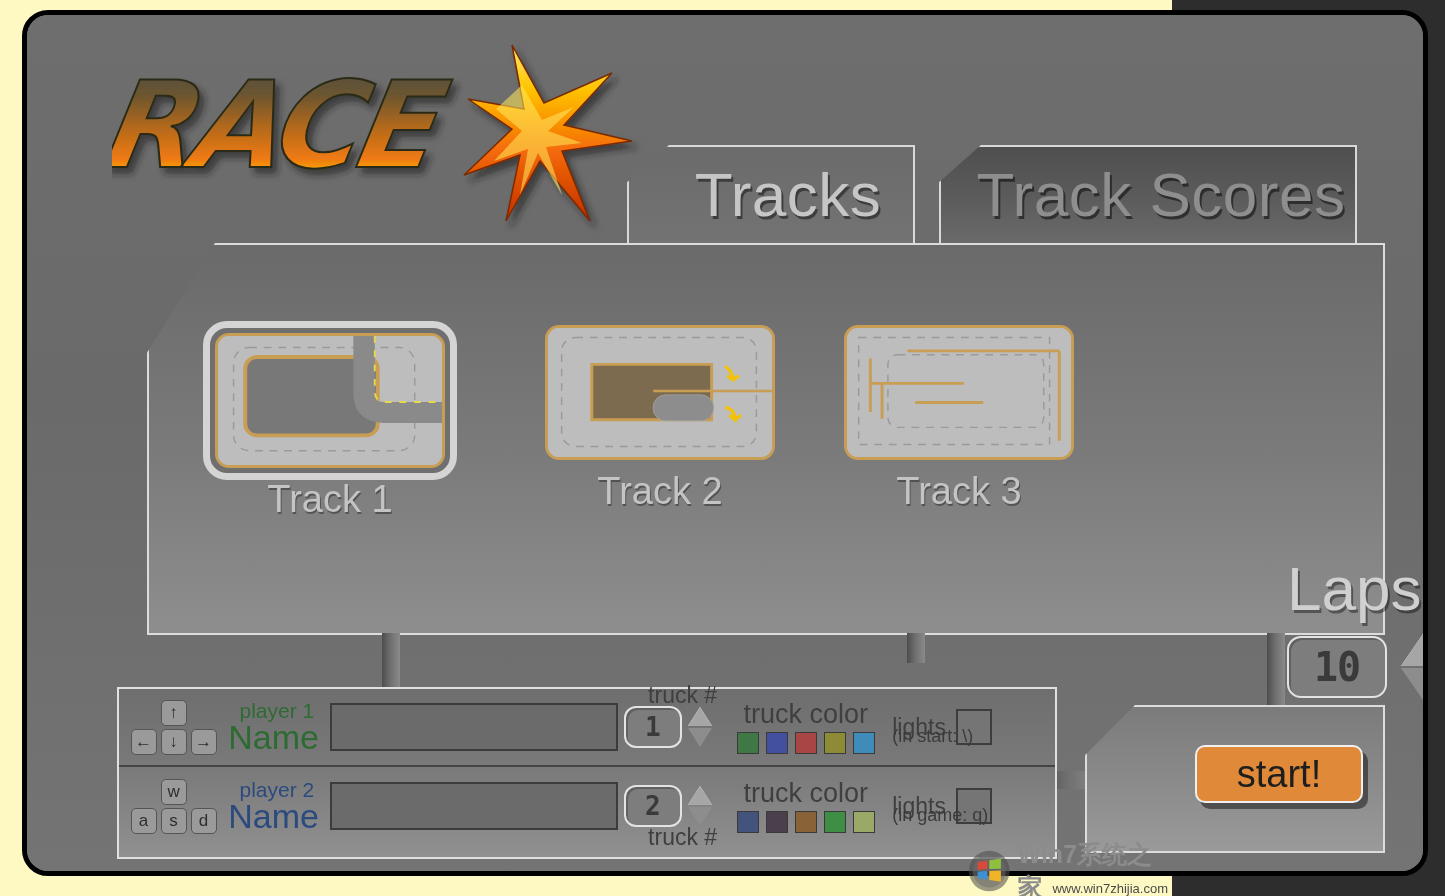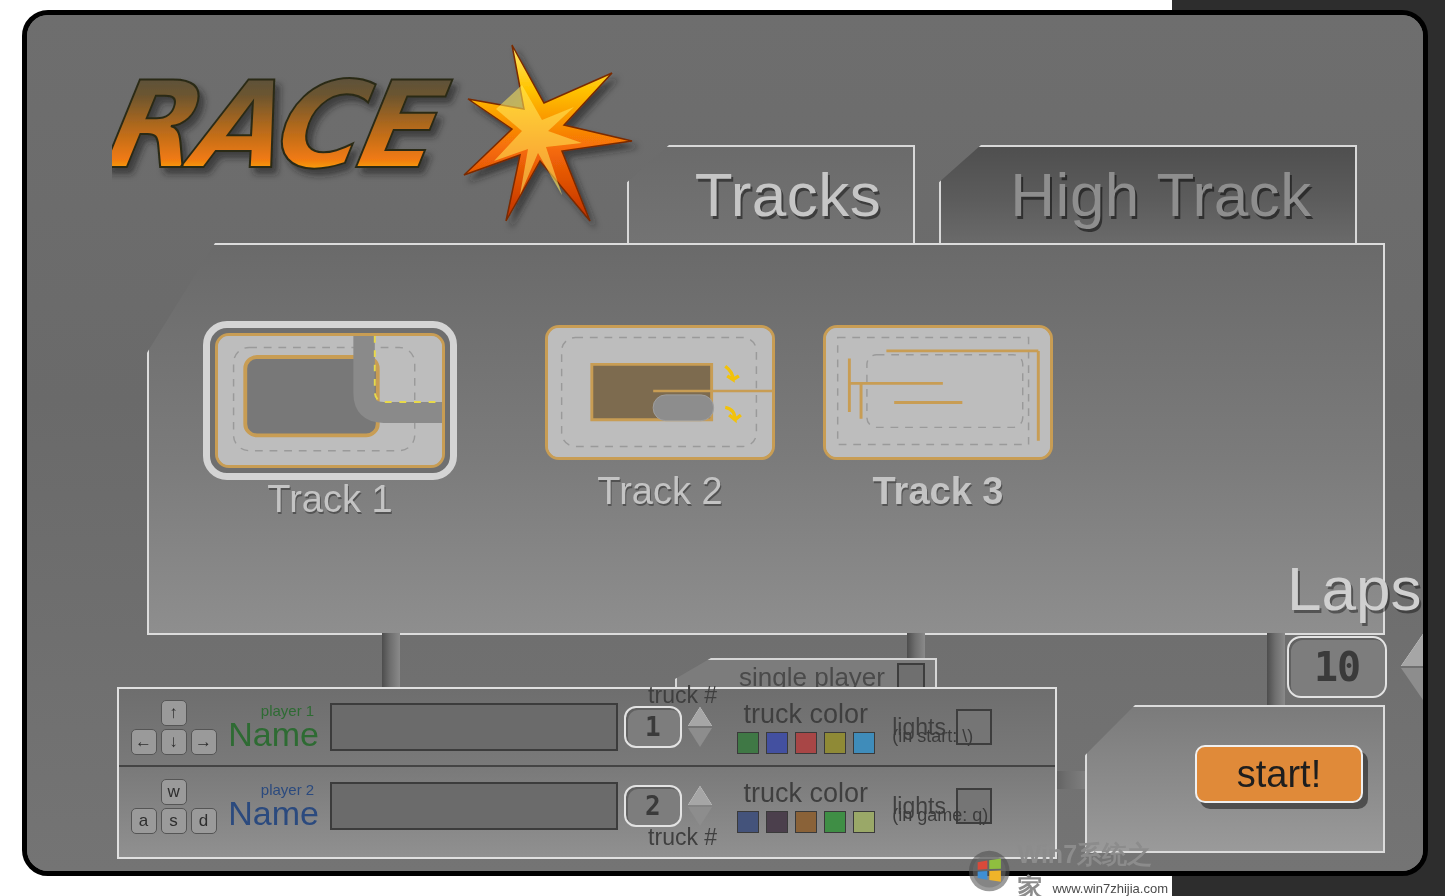--- a/index.html
+++ b/index.html
@@ -7,21 +7,21 @@
     width: 1445px; height: 896px;
     background: #2d2d2d;
     font-family: "Liberation Sans", sans-serif;
     overflow: hidden;
   }
 
   
   #app {
     position: absolute; left: 0; top: 0;
     width: 1172px; height: 896px;
-    background: #ffffff;
+    background: #fef9c3;
   }
   #window-frame {
     position: absolute;
     left: 22px; top: 10px;
     width: 1406px; height: 866px;
     background: #6d6d6d;
     border: 5px solid #000;
     border-radius: 26px;
     overflow: hidden;
   }
@@ -198,21 +198,21 @@
     background: #9a9a9a;
     display: flex; align-items: center; justify-content: center;
     font-size: 17px; color: #2e2e2e;
     line-height: 1;
   }
   .keypad { display: flex; flex-direction: column; align-items: center; gap: 3px; }
   .keypad-row { display: flex; gap: 4px; }
   .keypad-row.single { justify-content: center; }
 
   .name-cell { width: 90px; text-align: right; padding-right: 4px; position: relative; }
-  .name-sub { font-size: 15px; line-height: 1; }
+  .name-sub { font-size: 21px; line-height: 1; }
   .name-main { font-size: 34px; line-height: .95; }
   .p1-color { color: #2e6b33; }
   .p2-color { color: #2b4a7e; }
 
   .name-input {
     width: 290px; height: 48px;
     margin-left: 12px;
     background: #6b6b6b;
     border: 2px solid #3c3c3c;
   }
@@ -336,21 +336,21 @@
           </g>
         </svg>
       </div>
 
       <div class="tab" id="tab-tracks">
         <span class="tab-shape"></span>
         <span class="tab-label">Tracks</span>
       </div>
       <div class="tab" id="tab-highscores">
         <span class="tab-shape"></span>
-        <span class="tab-label">High Track</span>
+        <span class="tab-label">Track Scores</span>
       </div>
 
       <div id="tracks-panel">
         <div class="panel-bg"></div>
 
         <div class="track-item selected" style="left:68px; top:82px;margin-top:8px;">
           <div class="track-sel"></div>
           <div class="track-thumb">
             <svg viewBox="0 0 230 135" preserveAspectRatio="none">
               <rect x="0" y="0" width="230" height="135" fill="#bdbdbd"></rect>
@@ -371,21 +371,21 @@
               <path d="M45 38 L168 38 L168 96 L45 96 Z" fill="#7d6b4f" stroke="#c89d54" stroke-width="3"></path>
               <rect x="108" y="70" width="62" height="27" rx="13" fill="#8d8d8d" stroke="#9f9f9f" stroke-width="1"></rect>
               <line x1="108" y1="66" x2="230" y2="66" stroke="#c89d54" stroke-width="2.5"></line>
               <path d="M182 40 Q190 46 190 54 L184 50 M190 54 L196 50" fill="none" stroke="#f2c20a" stroke-width="3.5"></path>
               <path d="M182 83 Q192 85 192 96 L186 91 M192 96 L198 91" fill="none" stroke="#f2c20a" stroke-width="3.5"></path>
             </svg>
           </div>
           <div class="track-label">Track 2</div>
         </div>
 
-        <div class="track-item" style="left:676px; top:82px;font-weight:bold;">
+        <div class="track-item" style="left:697px; top:82px;">
           <div class="track-thumb">
             <svg viewBox="0 0 230 135" preserveAspectRatio="none">
               <rect x="0" y="0" width="230" height="135" fill="#bdbdbd"></rect>
               <rect x="12" y="10" width="196" height="112" fill="none" stroke="#9a9a9a" stroke-width="1.5" stroke-dasharray="8 7"></rect>
               <rect x="42" y="28" width="160" height="76" fill="none" stroke="#9a9a9a" stroke-width="1.5" stroke-dasharray="8 7" rx="10"></rect>
               <line x1="62" y1="24" x2="218" y2="24" stroke="#c89d54" stroke-width="3"></line>
               <line x1="218" y1="24" x2="218" y2="118" stroke="#c89d54" stroke-width="3"></line>
               <line x1="24" y1="32" x2="24" y2="88" stroke="#c89d54" stroke-width="3"></line>
               <line x1="24" y1="58" x2="120" y2="58" stroke="#c89d54" stroke-width="3"></line>
               <line x1="36" y1="58" x2="36" y2="95" stroke="#c89d54" stroke-width="3"></line>
@@ -407,25 +407,20 @@
             </div>
           </div>
         </div>
       </div>
 
       <div class="strut" style="left:355px; top:618px; height:56px;"></div>
       <div class="strut" style="left:880px; top:618px; height:30px;"></div>
       <div class="strut" style="left:1240px; top:618px; height:112px;"></div>
       <div class="strut" style="left:1012px; top:756px; width:60px; height:18px;"></div>
 
-      <div id="single-player">
-        <span class="sp-shape"></span>
-        <span class="sp-label">single player</span>
-        <span class="checkbox" style="position:relative;"></span>
-      </div>
 
       <div id="players-panel">
 
         <div class="player-row" id="player-row-1">
           <div class="keys-cell">
             <div class="keypad">
               <div class="keypad-row single">
                 <span class="keycap">↑</span>
               </div>
               <div class="keypad-row">

